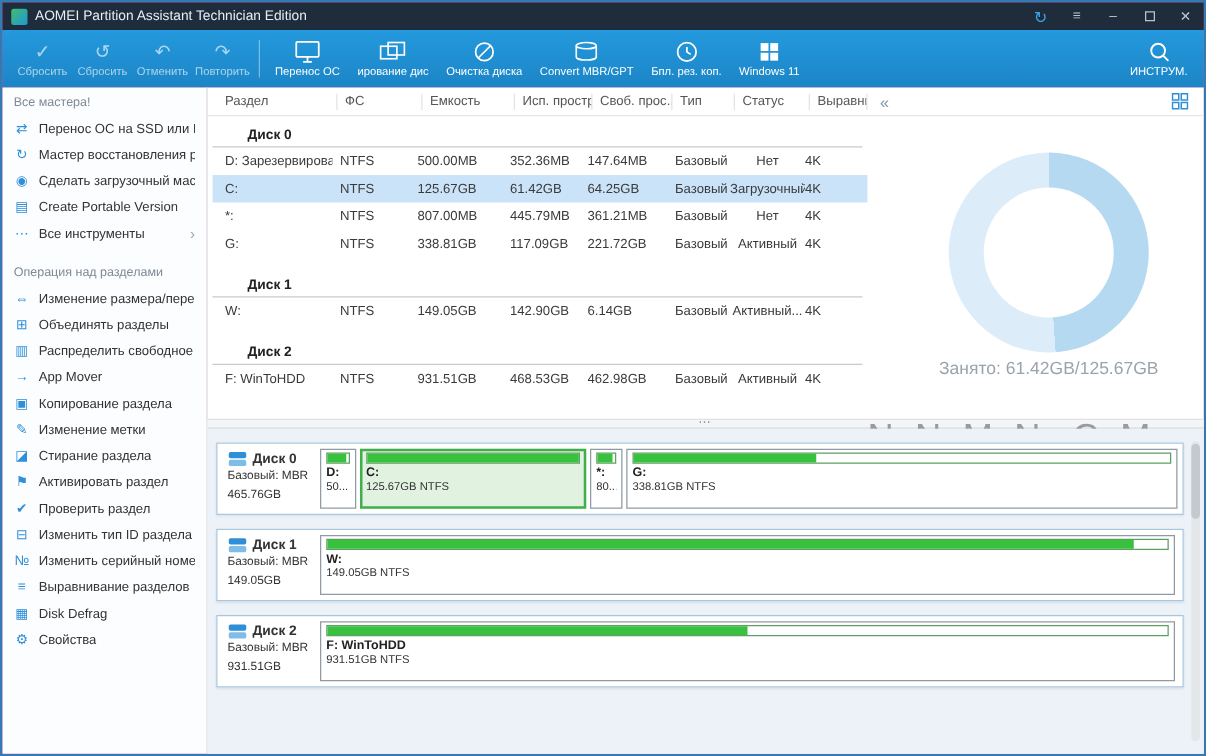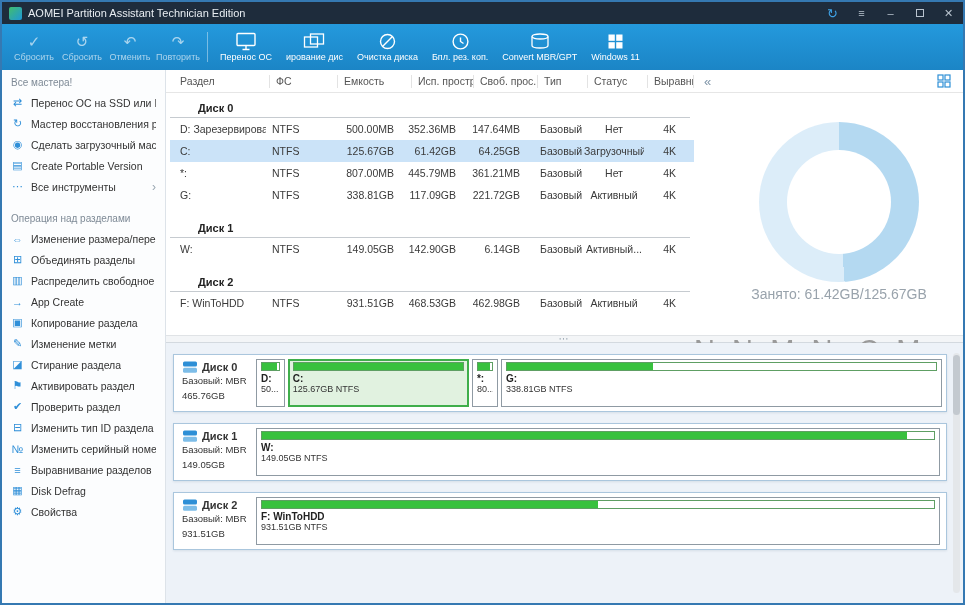--- a/index.html
+++ b/index.html
@@ -42,21 +42,21 @@
   .hrest{display:flex;align-items:center;justify-content:space-between;padding:0 12px 0 10px;height:100%}
   .collapse{color:#7f95a8;font-size:13px}
   .tbody{flex:1;position:relative;overflow:hidden}
   .glabel{margin:12px 0 0 4px;width:520px;padding:4px 0 3px 28px;font-size:11px;font-weight:bold;color:#222;border-bottom:1px solid #c6cbd0}
   .glabel.first{margin-top:0;padding-top:9px}
   .row{margin-left:4px;width:524px;height:22px;display:grid;grid-template-columns:96px 68px 74px 62px 64px 50px 60px 46px;align-items:center;font-size:10.5px;color:#3a3a3a}
   .row.sel{background:#cbe3f8}
   .cell{white-space:nowrap;overflow:hidden}
   .cl{padding-left:10px}
   .cl2{padding-left:6px}
-  .cr{text-align:right;padding-right:14px}
+  .cr{padding-right:14px}
   .cc{text-align:center}
 
   
   .donut{position:absolute;left:593px;top:52px;width:160px;height:160px;border-radius:50%;background:conic-gradient(#b4d9f1 0 49%,#dcedf9 0)}
   .donut::after{content:"";position:absolute;left:28px;top:28px;width:104px;height:104px;border-radius:50%;background:#fff}
   .donut-label{position:absolute;left:583px;top:216px;width:180px;text-align:center;font-size:14px;color:#99a3ac}
   .watermark{position:absolute;left:528px;top:264px;font-size:29px;color:#9a9a9a;letter-spacing:.5px;white-space:nowrap}
 
   
   .splitter{height:8px;flex:none;background:#f3f5f7;border-top:1px solid #e0e3e6;border-bottom:1px solid #d3d9df;display:flex;align-items:center;justify-content:center;color:#8a98a5;font-size:10px;line-height:0;letter-spacing:2px}
@@ -138,47 +138,56 @@
       <span class="ticon">
         <svg width="19" height="19" viewBox="0 0 19 19">
             <circle cx="9.5" cy="9.5" r="7" fill="none" stroke="#fff" stroke-width="1.4"></circle>
             <path d="M4.8 14.2L14.2 4.8" stroke="#fff" stroke-width="1.4"></path>
           </svg>
       </span>
       <span class="tlabel">Очистка диска</span>
     </div>
     <div class="tbtn">
       <span class="ticon">
+        <svg width="22" height="19" viewBox="0 0 22 19">
+            <ellipse cx="11" cy="4.5" rx="8" ry="2.5" fill="none" stroke="#fff" stroke-width="1.3"></ellipse>
+            <path d="M3 4.5v9c0 1.4 3.6 2.5 8 2.5s8-1.1 8-2.5v-9" fill="none" stroke="#fff" stroke-width="1.3"></path>
+          </svg>
+      </span>
+      <span class="tlabel">Convert MBR/GPT</span>
+    </div>
+    <div class="tbtn">
+      <span class="ticon">
         <svg width="19" height="19" viewBox="0 0 19 19">
             <circle cx="9.5" cy="9.5" r="7.4" fill="none" stroke="#fff" stroke-width="1.4"></circle>
             <path d="M9.5 5.5v4l3 2" fill="none" stroke="#fff" stroke-width="1.4"></path>
           </svg>
       </span>
       <span class="tlabel">Бпл. рез. коп.</span>
-    </div>
-    <div class="tbtn">
-      <span class="ticon">
-        <svg width="22" height="19" viewBox="0 0 22 19">
-            <ellipse cx="11" cy="4.5" rx="8" ry="2.5" fill="none" stroke="#fff" stroke-width="1.3"></ellipse>
-            <path d="M3 4.5v9c0 1.4 3.6 2.5 8 2.5s8-1.1 8-2.5v-9" fill="none" stroke="#fff" stroke-width="1.3"></path>
-          </svg>
-      </span>
-      <span class="tlabel">Convert MBR/GPT</span>
     </div>
     <div class="tbtn">
       <span class="ticon">
         <svg width="17" height="17" viewBox="0 0 17 17">
             <rect x="1.5" y="1.5" width="6.3" height="6.3" fill="#fff"></rect>
             <rect x="9.2" y="1.5" width="6.3" height="6.3" fill="#fff"></rect>
             <rect x="1.5" y="9.2" width="6.3" height="6.3" fill="#fff"></rect>
             <rect x="9.2" y="9.2" width="6.3" height="6.3" fill="#fff"></rect>
           </svg>
       </span>
       <span class="tlabel">Windows 11</span>
     </div>
+    <div class="tbtn tright">
+      <span class="ticon">
+        <svg width="19" height="19" viewBox="0 0 19 19">
+            <circle cx="8.5" cy="8.5" r="5.5" fill="none" stroke="#fff" stroke-width="1.5"></circle>
+            <path d="M12.5 12.5l4.2 4.2" stroke="#fff" stroke-width="1.5"></path>
+          </svg>
+      </span>
+      <span class="tlabel">ИНСТРУМ.</span>
+    </div>
   </div>
 
   <div class="body">
 
     <aside class="sidebar">
       <div class="shead">Все мастера!</div>
       <div class="side-item">
         <span class="sicon">⇄</span>
         <span class="slabel">Перенос ОС на SSD или HDD</span>
       </div>
@@ -208,21 +217,21 @@
       <div class="side-item">
         <span class="sicon">⊞</span>
         <span class="slabel">Объединять разделы</span>
       </div>
       <div class="side-item">
         <span class="sicon">▥</span>
         <span class="slabel">Распределить свободное прос...</span>
       </div>
       <div class="side-item">
         <span class="sicon">→</span>
-        <span class="slabel">App Create</span>
+        <span class="slabel">App Mover</span>
       </div>
       <div class="side-item">
         <span class="sicon">▣</span>
         <span class="slabel">Копирование раздела</span>
       </div>
       <div class="side-item">
         <span class="sicon">✎</span>
         <span class="slabel">Изменение метки</span>
       </div>
       <div class="side-item">

